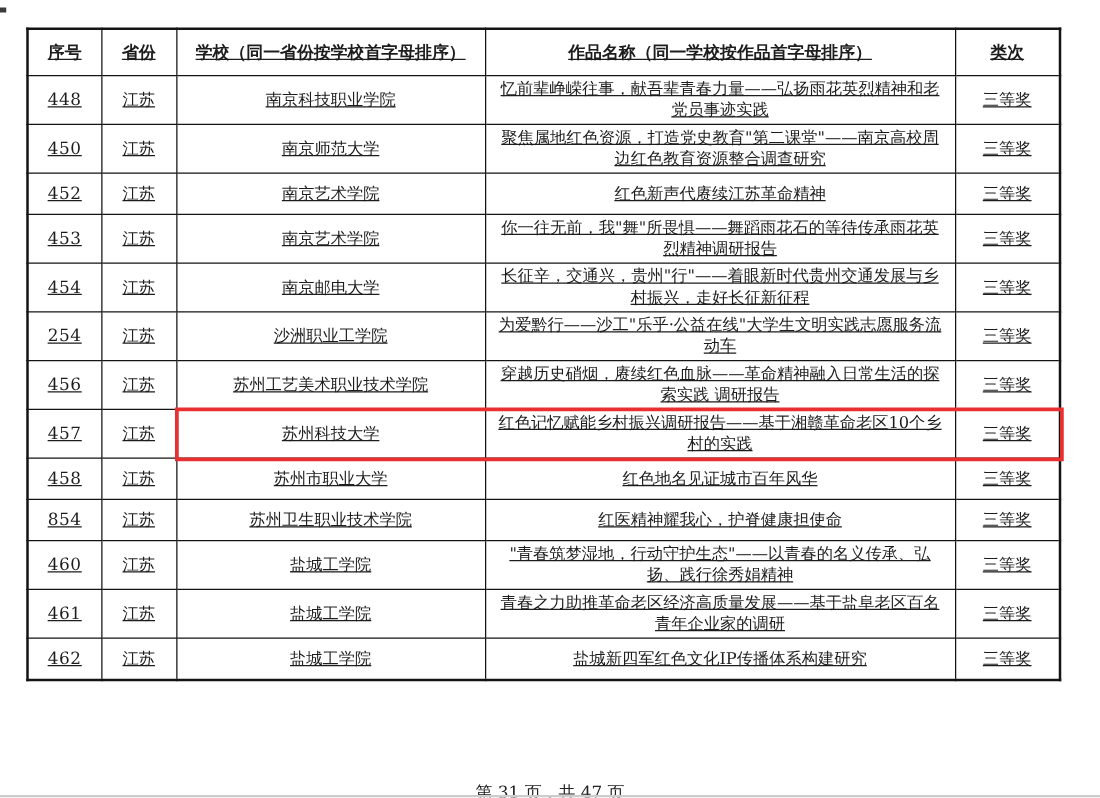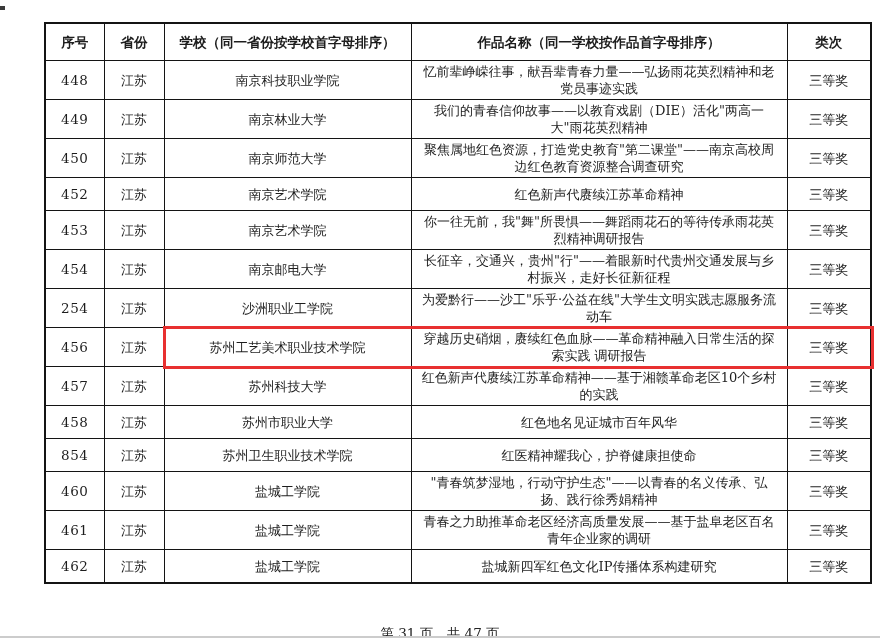--- a/index.html
+++ b/index.html
@@ -10,22 +10,23 @@
   body {
     position: relative;
     width: 880px;
     height: 638px;
     overflow: hidden;
     font-family: "DejaVu Serif", "Liberation Serif", serif;
     color: #1d1d1d;
   }
   .table-wrap {
     position: absolute;
-    left: 44px;
+    left: 21px;
     top: 22px;
+    text-decoration: underline;
   }
   table.awards {
     border-collapse: collapse;
     table-layout: fixed;
     width: 826px;
     border: 2px solid #141414;
   }
   .awards th, .awards td {
     border: 1.5px solid #141414;
     text-align: center;
@@ -105,27 +106,20 @@
     </thead>
     <tbody id="tbody">
         <tr>
           <td class="cell-no">448</td>
           <td class="cell-province">江苏</td>
           <td class="cell-school">南京科技职业学院</td>
           <td class="cell-work">忆前辈峥嵘往事，献吾辈青春力量——弘扬雨花英烈精神和老党员事迹实践</td>
           <td class="cell-award">三等奖</td>
         </tr>
         <tr>
-          <td class="cell-no">449</td>
-          <td class="cell-province">江苏</td>
-          <td class="cell-school">南京林业大学</td>
-          <td class="cell-work">我们的青春信仰故事——以教育戏剧（DIE）活化"两高一大"雨花英烈精神</td>
-          <td class="cell-award">三等奖</td>
-        </tr>
-        <tr>
           <td class="cell-no">450</td>
           <td class="cell-province">江苏</td>
           <td class="cell-school">南京师范大学</td>
           <td class="cell-work">聚焦属地红色资源，打造党史教育"第二课堂"——南京高校周边红色教育资源整合调查研究</td>
           <td class="cell-award">三等奖</td>
         </tr>
         <tr>
           <td class="cell-no">452</td>
           <td class="cell-province">江苏</td>
           <td class="cell-school">南京艺术学院</td>
@@ -157,21 +151,21 @@
           <td class="cell-no">456</td>
           <td class="cell-province">江苏</td>
           <td class="cell-school">苏州工艺美术职业技术学院</td>
           <td class="cell-work">穿越历史硝烟，赓续红色血脉——革命精神融入日常生活的探索实践 调研报告</td>
           <td class="cell-award">三等奖</td>
         </tr>
         <tr>
           <td class="cell-no">457</td>
           <td class="cell-province">江苏</td>
           <td class="cell-school">苏州科技大学</td>
-          <td class="cell-work">红色新声代赓续江苏革命精神——基于湘赣革命老区10个乡村的实践</td>
+          <td class="cell-work">红色记忆赋能乡村振兴调研报告——基于湘赣革命老区10个乡村的实践</td>
           <td class="cell-award">三等奖</td>
         </tr>
         <tr>
           <td class="cell-no">458</td>
           <td class="cell-province">江苏</td>
           <td class="cell-school">苏州市职业大学</td>
           <td class="cell-work">红色地名见证城市百年风华</td>
           <td class="cell-award">三等奖</td>
         </tr>
         <tr>

